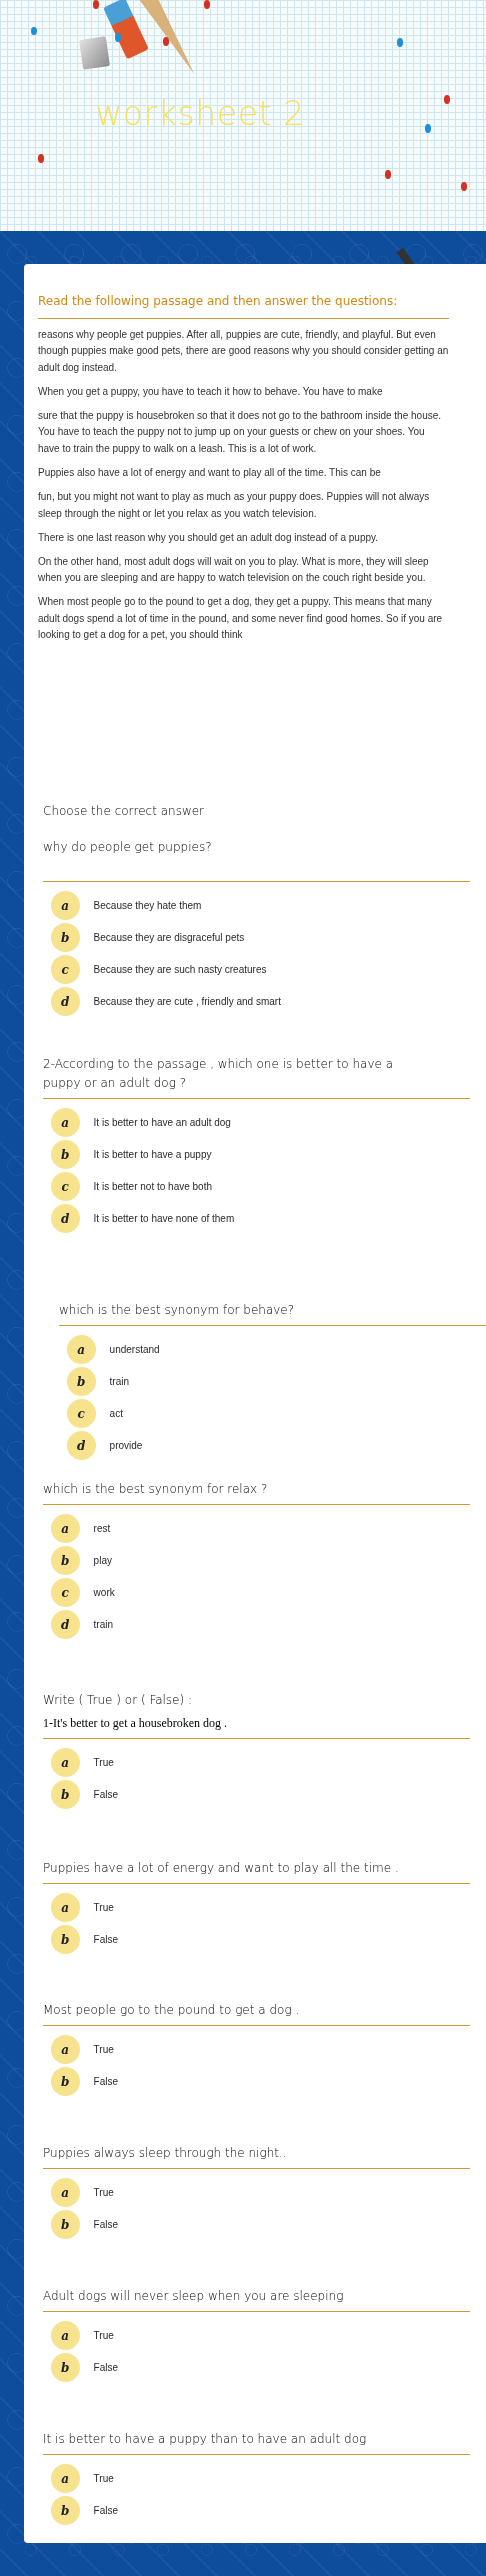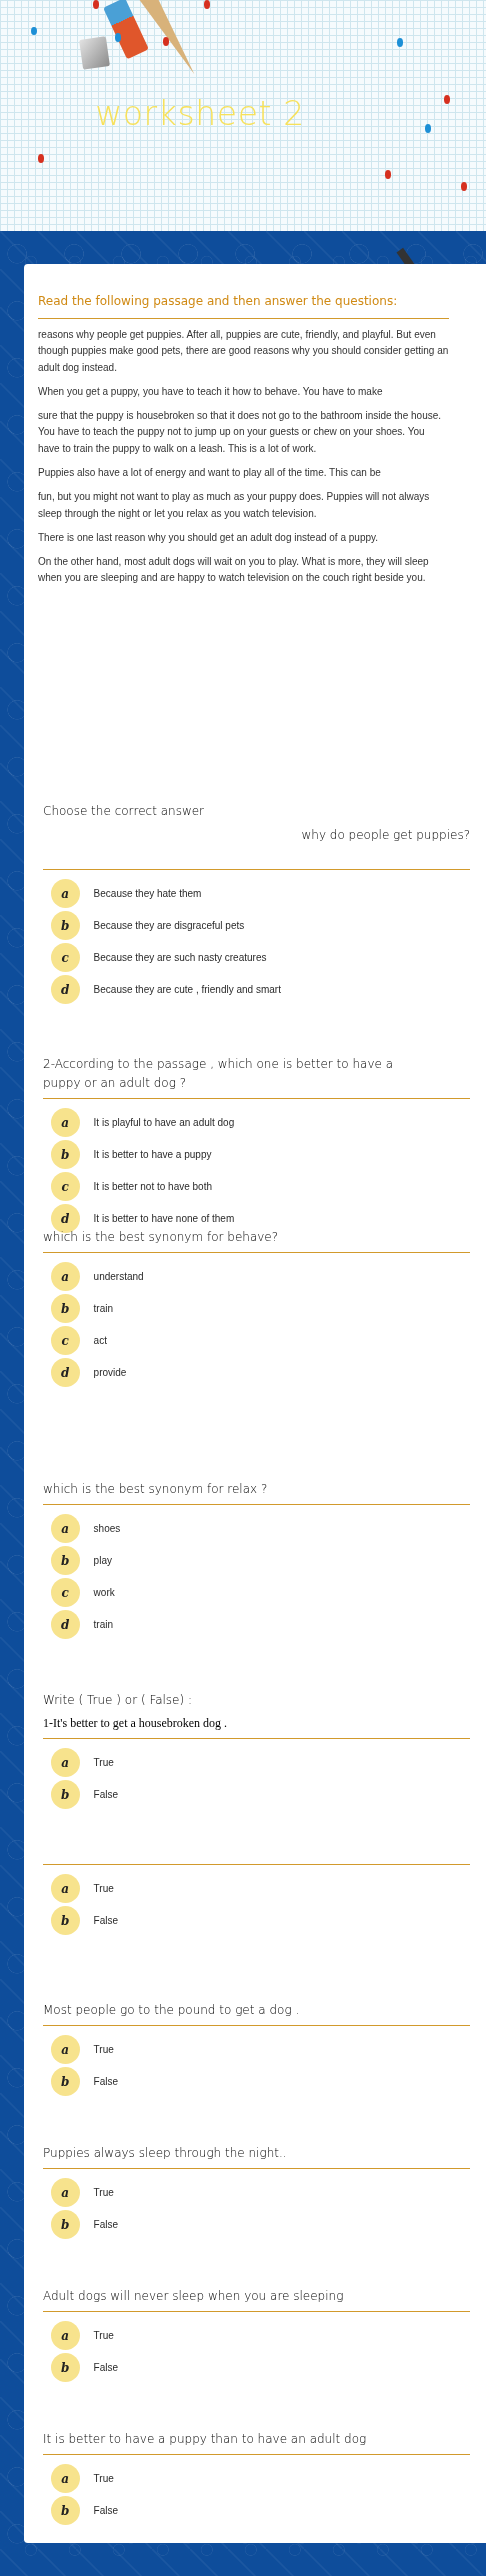--- a/index.html
+++ b/index.html
@@ -102,25 +102,26 @@
       <div class="passage-title">Read the following passage and then answer the questions:</div>
       <div class="rule" style="margin-top:8.9px;"></div>
     </div>
     <p>reasons why people get puppies. After all, puppies are cute, friendly, and playful. But even though puppies make good pets, there are good reasons why you should consider getting an adult dog instead.</p>
     <p> When you get a puppy, you have to teach it how to behave. You have to make</p>
     <p>sure that the puppy is housebroken so that it does not go to the bathroom inside the house. You have to teach the puppy not to jump up on your guests or chew on your shoes. You have to train the puppy to walk on a leash. This is a lot of work.</p>
     <p> Puppies also have a lot of energy and want to play all of the time. This can be</p>
     <p>fun, but you might not want to play as much as your puppy does. Puppies will not always sleep through the night or let you relax as you watch television.</p>
     <p> There is one last reason why you should get an adult dog instead of a puppy.</p>
     <p>On the other hand, most adult dogs will wait on you to play. What is more, they will sleep when you are sleeping and are happy to watch television on the couch right beside you.</p>
+    <p>When most people go to the pound to get a dog, they get a puppy. This means that many adult dogs spend a lot of time in the pound, and some never find good homes. So if you are looking to get a dog for a pet, you should think</p>
   </div>
 
   <div class="section" style="top:538px;">
     <div class="q-title">Choose the correct answer</div>
-    <div class="q-title" style="margin-top:5px;text-align:right;">why do people get puppies?</div>
+    <div class="q-title" style="margin-top:17px;">why do people get puppies?</div>
     <div class="rule" style="margin-top:24px;"></div>
     <div class="options">
       <div class="option">
           <span class="bubble">a</span>
           <span class="opt-text">Because they hate them</span>
         </div>
       <div class="option">
           <span class="bubble">b</span>
           <span class="opt-text">Because they are disgraceful pets</span>
         </div>
@@ -135,38 +136,38 @@
     </div>
   </div>
 
   <div class="section" style="top:791px;">
     <div class="q-title">2-According to the passage , which one is better to have a</div>
     <div class="q-title">puppy or an adult dog ?</div>
     <div class="rule"></div>
     <div class="options">
       <div class="option">
           <span class="bubble">a</span>
-          <span class="opt-text">It is playful to have an adult dog</span>
+          <span class="opt-text">It is better to have an adult dog</span>
         </div>
       <div class="option">
           <span class="bubble">b</span>
           <span class="opt-text">It is better to have a puppy</span>
         </div>
       <div class="option">
           <span class="bubble">c</span>
           <span class="opt-text">It is better not to have both</span>
         </div>
       <div class="option">
           <span class="bubble">d</span>
           <span class="opt-text">It is better to have none of them</span>
         </div>
     </div>
   </div>
 
-  <div class="section" style="top:964px;">
+  <div class="section" style="top:1037px;margin-left:16px;">
     <div class="q-title">which is the best synonym for behave?</div>
     <div class="rule"></div>
     <div class="options">
       <div class="option">
           <span class="bubble">a</span>
           <span class="opt-text">understand</span>
         </div>
       <div class="option">
           <span class="bubble">b</span>
           <span class="opt-text">train</span>
@@ -181,21 +182,21 @@
         </div>
     </div>
   </div>
 
   <div class="section" style="top:1216px;">
     <div class="q-title">which is the best synonym for relax ?</div>
     <div class="rule"></div>
     <div class="options">
       <div class="option">
           <span class="bubble">a</span>
-          <span class="opt-text">shoes</span>
+          <span class="opt-text">rest</span>
         </div>
       <div class="option">
           <span class="bubble">b</span>
           <span class="opt-text">play</span>
         </div>
       <div class="option">
           <span class="bubble">c</span>
           <span class="opt-text">work</span>
         </div>
       <div class="option">
@@ -215,20 +216,21 @@
           <span class="opt-text">True</span>
         </div>
       <div class="option">
           <span class="bubble">b</span>
           <span class="opt-text">False</span>
         </div>
     </div>
   </div>
 
   <div class="section" style="top:1595px;">
+    <div class="q-title">Puppies have a lot of energy and want to play all the time .</div>
     <div class="rule"></div>
     <div class="options">
       <div class="option">
           <span class="bubble">a</span>
           <span class="opt-text">True</span>
         </div>
       <div class="option">
           <span class="bubble">b</span>
           <span class="opt-text">False</span>
         </div>

